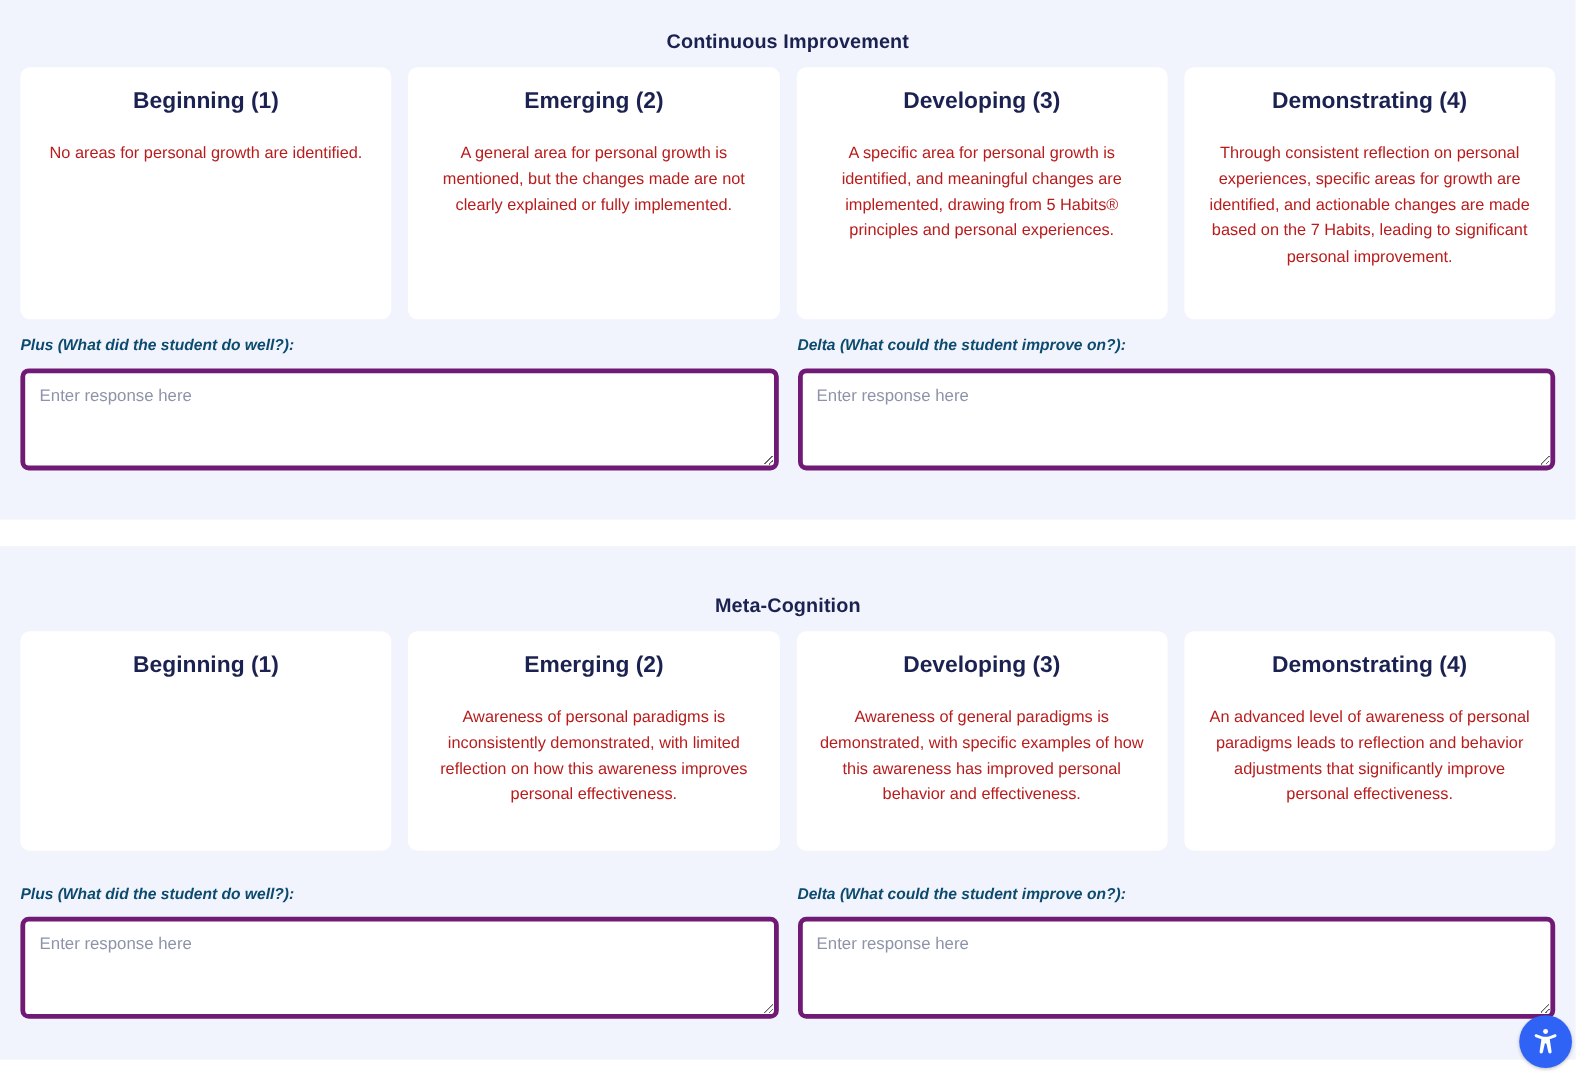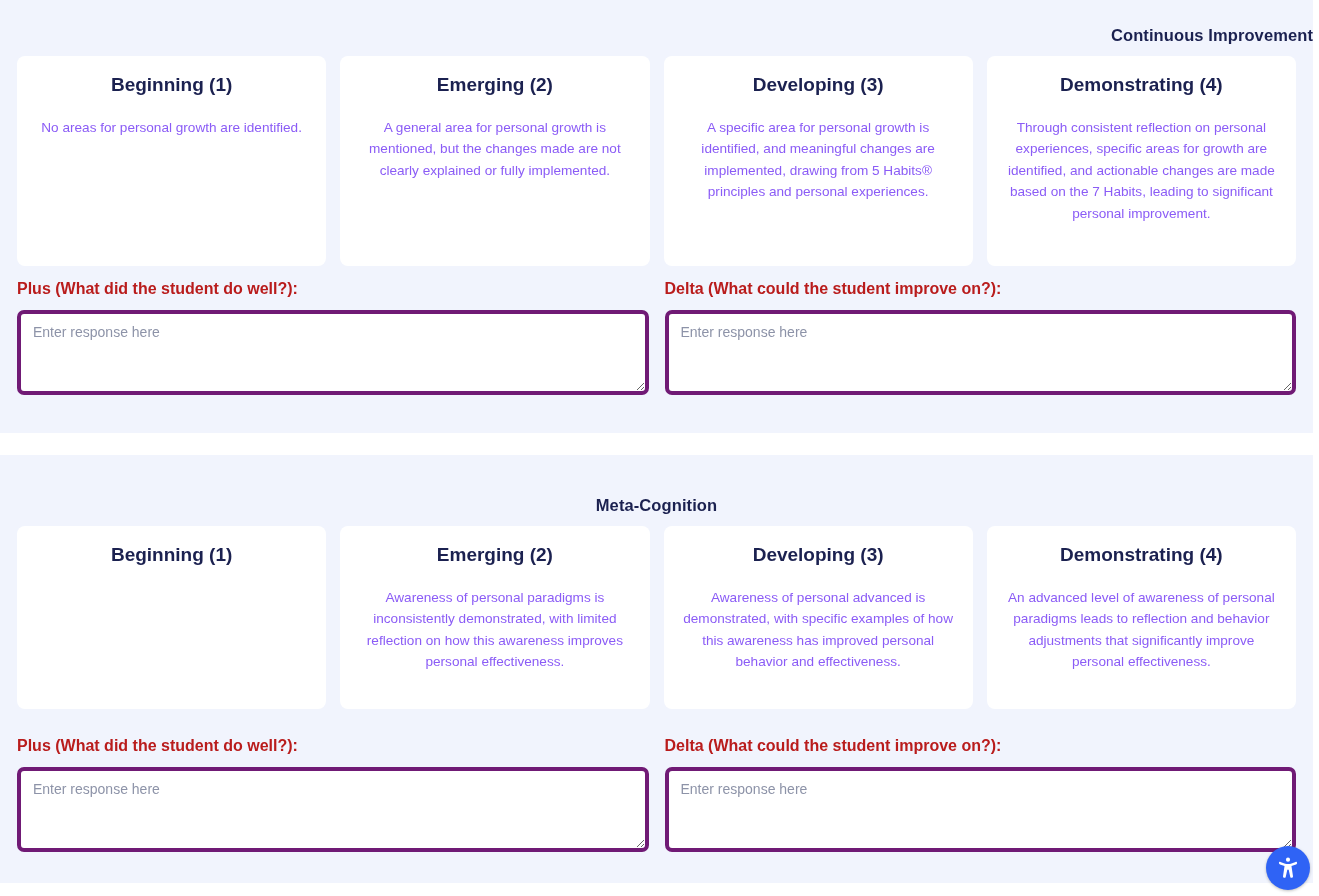--- a/index.html
+++ b/index.html
@@ -40,21 +40,21 @@
     font-size: 16.5px;
     font-weight: bold;
     color: #1b2150;
     letter-spacing: .1px;
     margin: 0;
     padding: 0;
     position: absolute;
     left: 0;
     right: 0;
   }
-  #section-0 .section-title { top: 34px; text-align: right; }
+  #section-0 .section-title { top: 34px; }
   #section-1 .section-title { top: 41px; }
 
   
   .levels {
     position: absolute;
     left: 17px;
     right: 17px;
     display: flex;
     gap: 14px;
   }
@@ -73,21 +73,21 @@
   .level-title {
     font-size: 19px;
     font-weight: bold;
     color: #1b2150;
     margin: 0 0 20px 0;
     line-height: 1.2;
   }
   .level-desc {
     font-size: 13.6px;
     line-height: 21.5px;
-    color: #8b5cf6;
+    color: #b91c1c;
     margin: 0;
   }
 
   
   .feedback {
     position: absolute;
     left: 17px;
     right: 17px;
     display: flex;
     gap: 16px;
@@ -95,24 +95,25 @@
   #section-0 .feedback { top: 288px; }
   #section-1 .feedback { top: 737px; }
   #section-1 .feedback { top: 282px; }
 
   .feedback-col {
     flex: 1 1 0;
     display: flex;
     flex-direction: column;
   }
   .feedback-label {
-    font-size: 16px;
+    font-size: 13px;
     font-weight: bold;
-    color: #b91c1c;
+    color: #0c4a6e;
     margin: 0 0 12px 0;
+    font-style: italic;
   }
   .response-box {
     width: 100%;
     height: 85px;
     box-sizing: border-box;
     background: #ffffff;
     border: 4px solid #701a75;
     border-radius: 7px;
     padding: 10px 12px;
     font-family: "Liberation Sans", sans-serif;
@@ -200,21 +201,21 @@
         <div class="level-title">Beginning (1)</div>
       </div>
 
       <div class="level-card">
         <div class="level-title">Emerging (2)</div>
         <div class="level-desc">Awareness of personal paradigms is inconsistently demonstrated, with limited reflection on how this awareness improves personal effectiveness.</div>
       </div>
 
       <div class="level-card">
         <div class="level-title">Developing (3)</div>
-        <div class="level-desc">Awareness of personal advanced is demonstrated, with specific examples of how this awareness has improved personal behavior and effectiveness.</div>
+        <div class="level-desc">Awareness of general paradigms is demonstrated, with specific examples of how this awareness has improved personal behavior and effectiveness.</div>
       </div>
 
       <div class="level-card">
         <div class="level-title">Demonstrating (4)</div>
         <div class="level-desc">An advanced level of awareness of personal paradigms leads to reflection and behavior adjustments that significantly improve personal effectiveness.</div>
       </div>
 
     </div>
 
     <div class="feedback">

